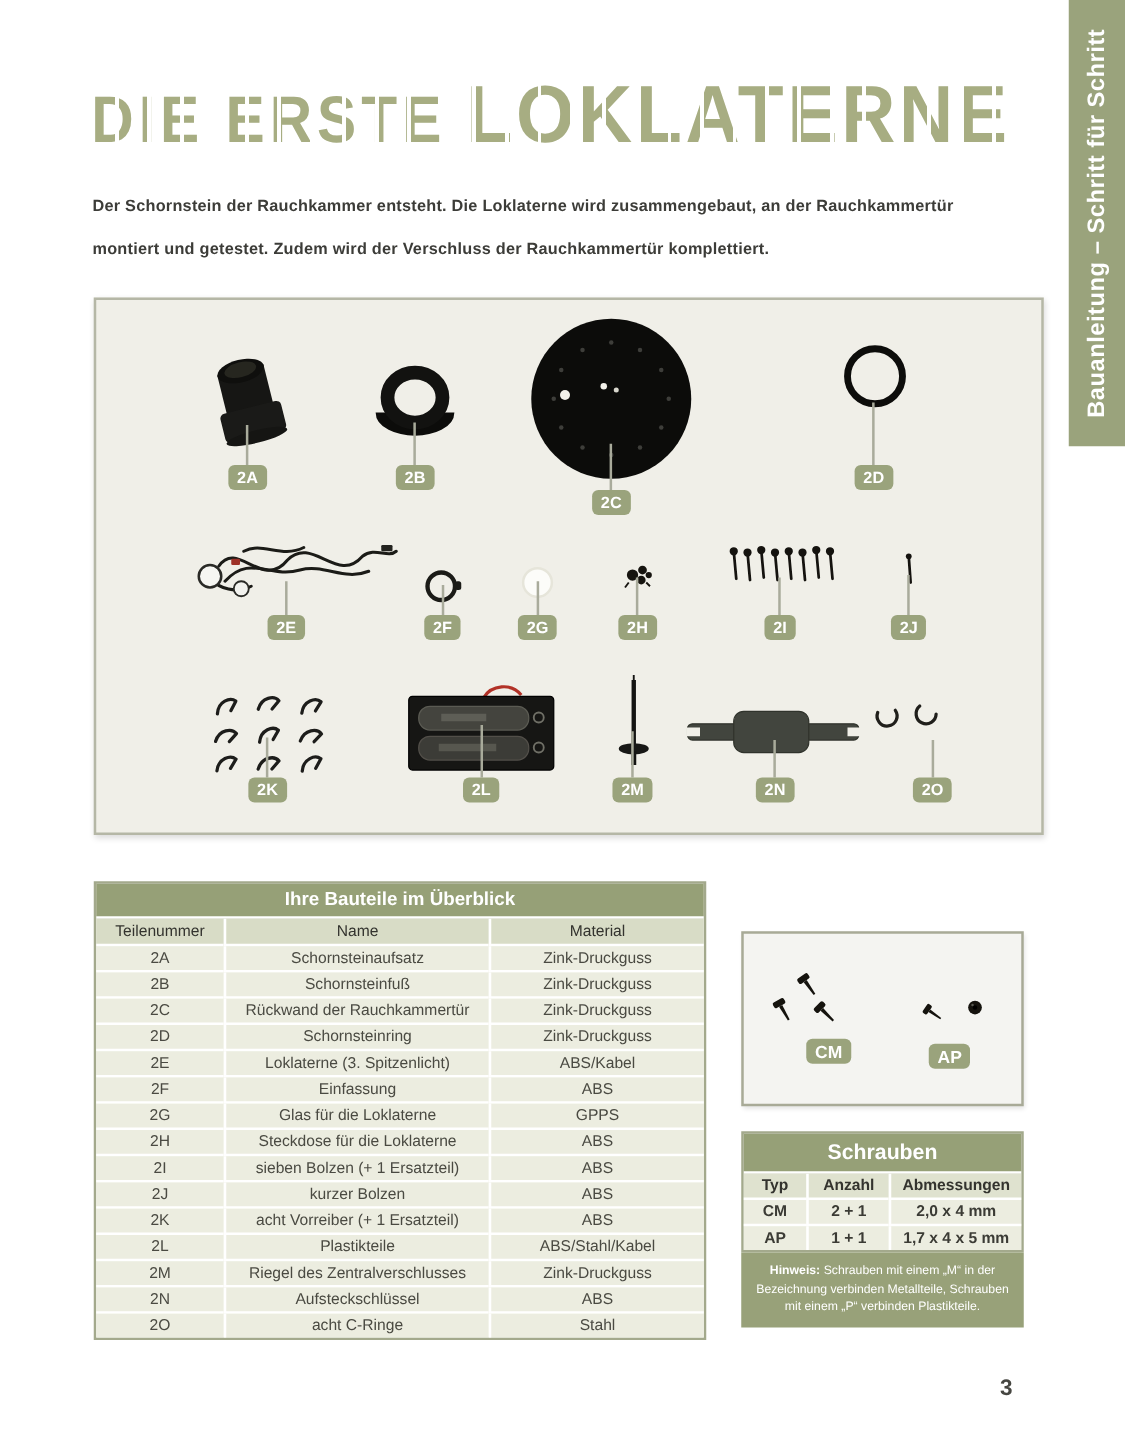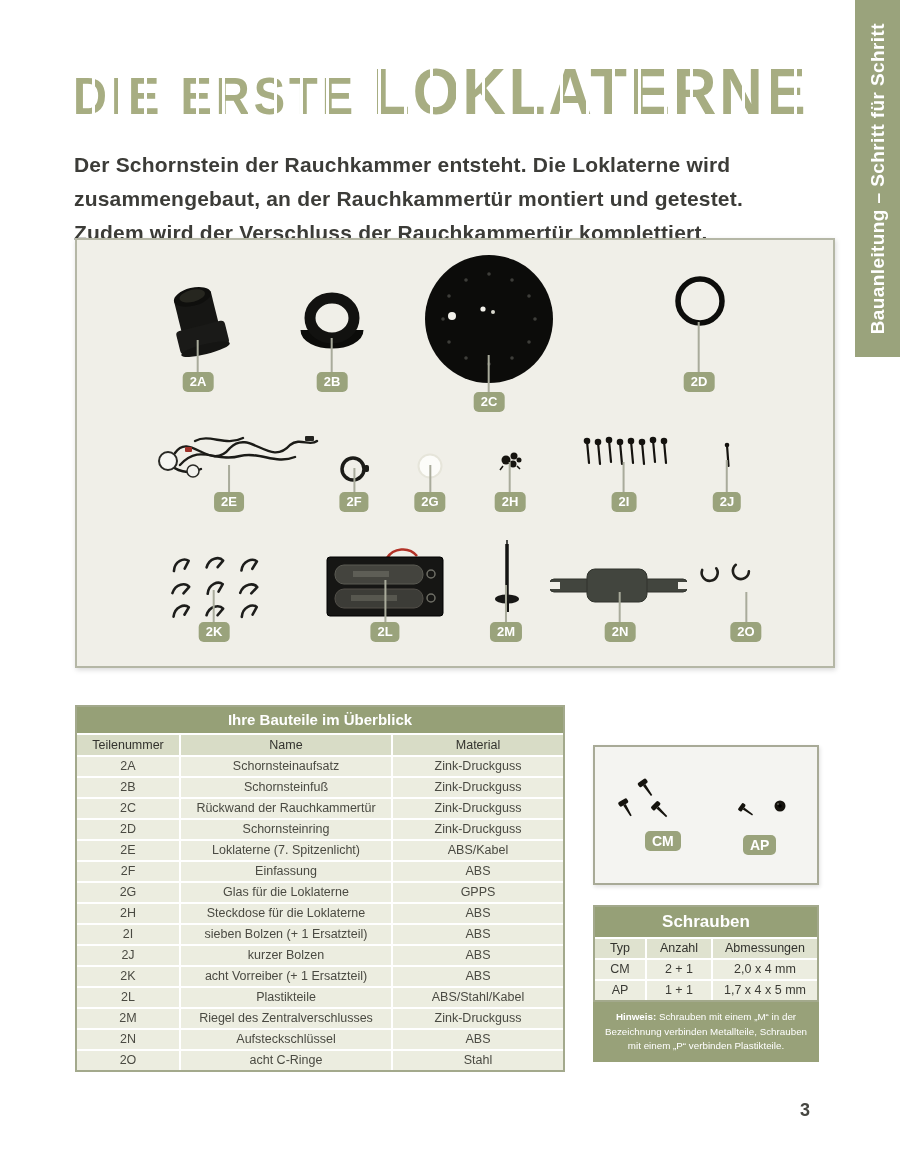--- a/index.html
+++ b/index.html
@@ -14,21 +14,21 @@
 
   
   .title{position:absolute;left:73px;top:62px;margin:0;display:flex;align-items:baseline;
          gap:16px;color:#a7ad82;font-weight:bold;line-height:1;}
   .title .t1{font-size:47px;letter-spacing:4px;transform:scaleY(1.12);display:inline-block;}
   .title .t2{font-size:60px;letter-spacing:3px;transform:scaleY(1.08);display:inline-block;}
   .stencil-overlay{position:absolute;left:-4px;top:-6px;right:-4px;bottom:-6px;pointer-events:none;
          background:repeating-linear-gradient(90deg,transparent 0 23px,#ffffff 23px 26px);}
 
   
-  .intro{position:absolute;left:74px;top:148px;width:742px;margin:0;font-size:21px;
+  .intro{position:absolute;left:74px;top:148px;width:742px;margin:0;font-size:13px;
          font-weight:bold;color:#3c3c38;line-height:34px;letter-spacing:.2px;}
 
   
   .photo-panel{position:absolute;left:75px;top:238px;width:760px;height:430px;
                background:#f0efe8;border:2px solid #b5b7a6;box-sizing:border-box;
                box-shadow:1px 2px 5px rgba(0,0,0,.15);}
   .part{position:absolute;}
   .plabel{position:absolute;transform:translateX(-50%);display:flex;flex-direction:column;
           align-items:center;}
   .pline{width:2px;background:#a9ab9b;}
@@ -53,21 +53,21 @@
                background:#f4f4f1;border:2px solid #a8aa97;box-sizing:border-box;
                box-shadow:1px 2px 4px rgba(0,0,0,.12);}
   .screw-panel .plabel{transform:none;}
 
   
   .stable{position:absolute;left:593px;top:905px;width:226px;border:2px solid #a3a98c;
           box-sizing:border-box;background:#ffffff;}
   .stable-title{background:#96a077;color:#ffffff;font-weight:bold;font-size:17px;
                 text-align:center;height:30px;line-height:30px;border-bottom:2px solid #ffffff;}
   .srow{display:grid;grid-template-columns:50px 66px 1fr;}
-  .scell{height:19px;line-height:19px;text-align:center;font-size:12.5px;font-weight:normal;
+  .scell{height:19px;line-height:19px;text-align:center;font-size:12.5px;font-weight:bold;
          color:#3b3b35;border-bottom:2px solid #ffffff;background:#ecede0;}
   .srow .scell + .scell{border-left:2px solid #ffffff;}
   .shead .scell{background:#dfe2cf;color:#33332e;}
   .srow:last-child .scell{border-bottom:none;}
 
   
   .hinweis{position:absolute;left:593px;top:1002px;width:226px;box-sizing:border-box;
            background:#98a179;color:#ffffff;padding:8px 10px;font-size:9.8px;line-height:1.5;
            text-align:center;}
   .hinweis b{font-weight:bold;}
@@ -364,21 +364,21 @@
         <div class="bcell">Rückwand der Rauchkammertür</div>
         <div class="bcell">Zink-Druckguss</div>
       </div>
     <div class="brow">
         <div class="bcell">2D</div>
         <div class="bcell">Schornsteinring</div>
         <div class="bcell">Zink-Druckguss</div>
       </div>
     <div class="brow">
         <div class="bcell">2E</div>
-        <div class="bcell">Loklaterne (7. Spitzenlicht)</div>
+        <div class="bcell">Loklaterne (3. Spitzenlicht)</div>
         <div class="bcell">ABS/Kabel</div>
       </div>
     <div class="brow">
         <div class="bcell">2F</div>
         <div class="bcell">Einfassung</div>
         <div class="bcell">ABS</div>
       </div>
     <div class="brow">
         <div class="bcell">2G</div>
         <div class="bcell">Glas für die Loklaterne</div>

